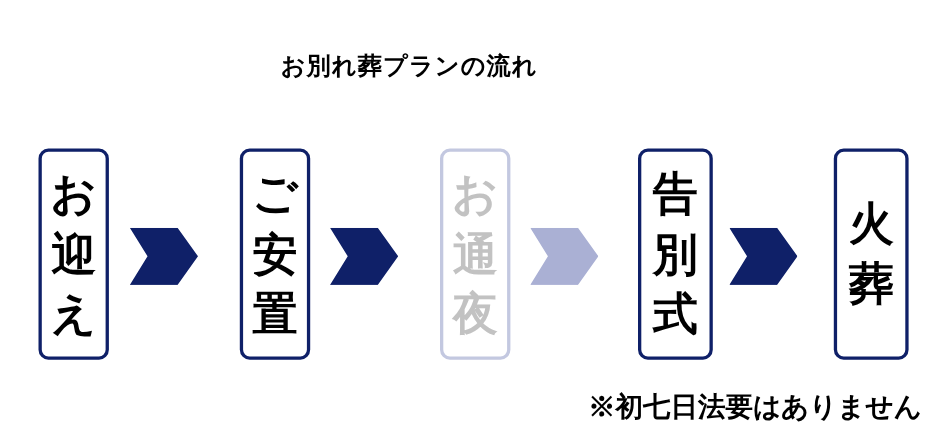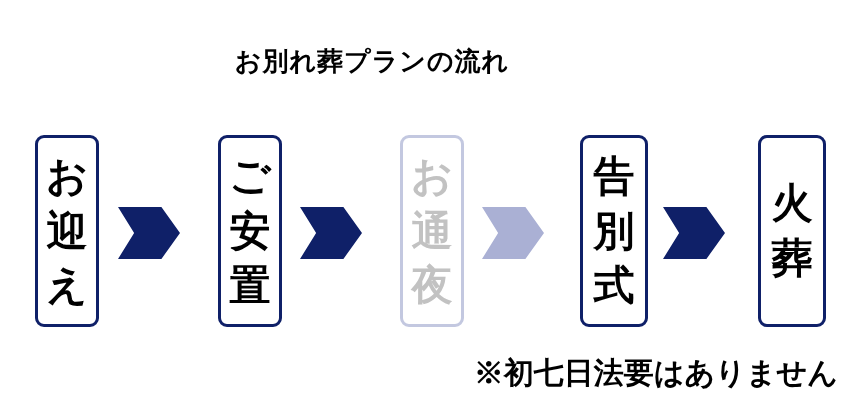--- a/index.html
+++ b/index.html
@@ -14,21 +14,21 @@
     overflow: hidden;
     position: relative;
   }
 
   #page-title {
     position: absolute;
     top: 49px;
     left: 0;
     width: 744px;
     text-align: center;
-    font-size: 26px;
+    font-size: 22px;
     font-weight: bold;
     color: #000000;
     letter-spacing: 1px;
     line-height: 1;
   }
 
   #flow {
     position: absolute;
     top: 135px;
     left: 0;
@@ -75,21 +75,21 @@
     clip-path: polygon(0% 0%, 70% 0%, 100% 50%, 70% 100%, 0% 100%, 26% 50%);
   }
   .arrow.muted {
     background: #aab0d4;
   }
 
   #footnote {
     position: absolute;
     top: 358px;
     right: 22px;
-    font-size: 30px;
+    font-size: 25px;
     font-weight: bold;
     color: #000000;
     white-space: nowrap;
     line-height: 1;
   }
 </style>
 </head>
 <body>
 
 <div id="page-title">お別れ葬プランの流れ</div>

